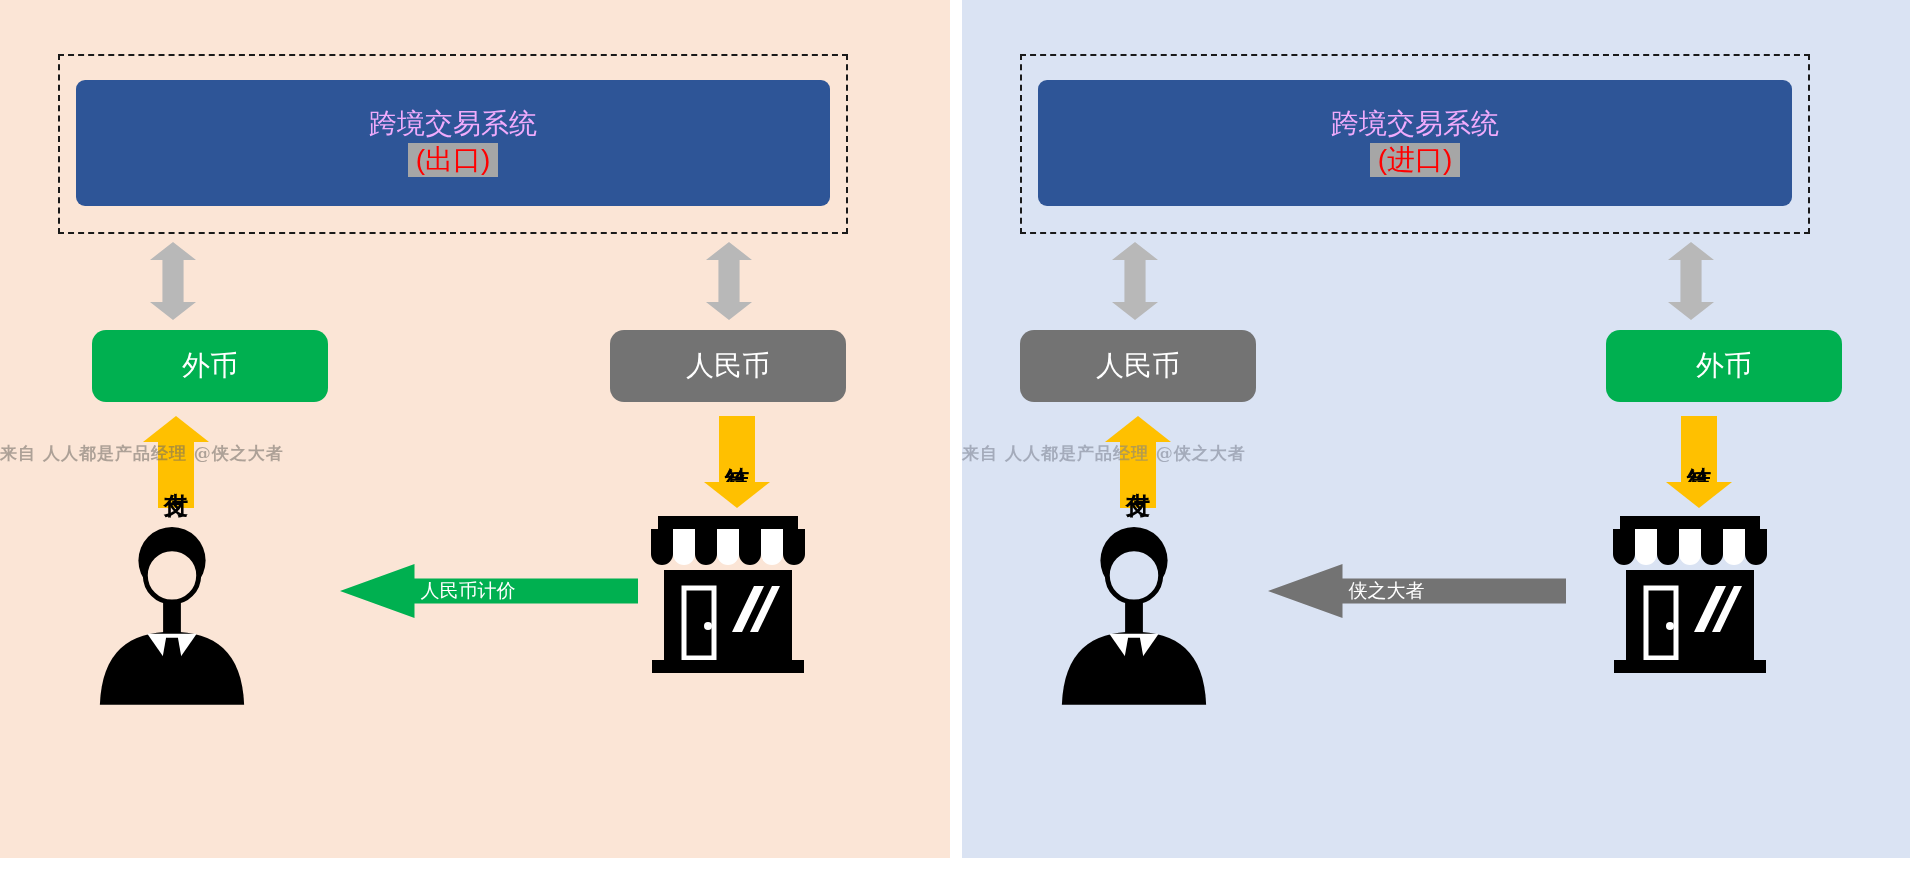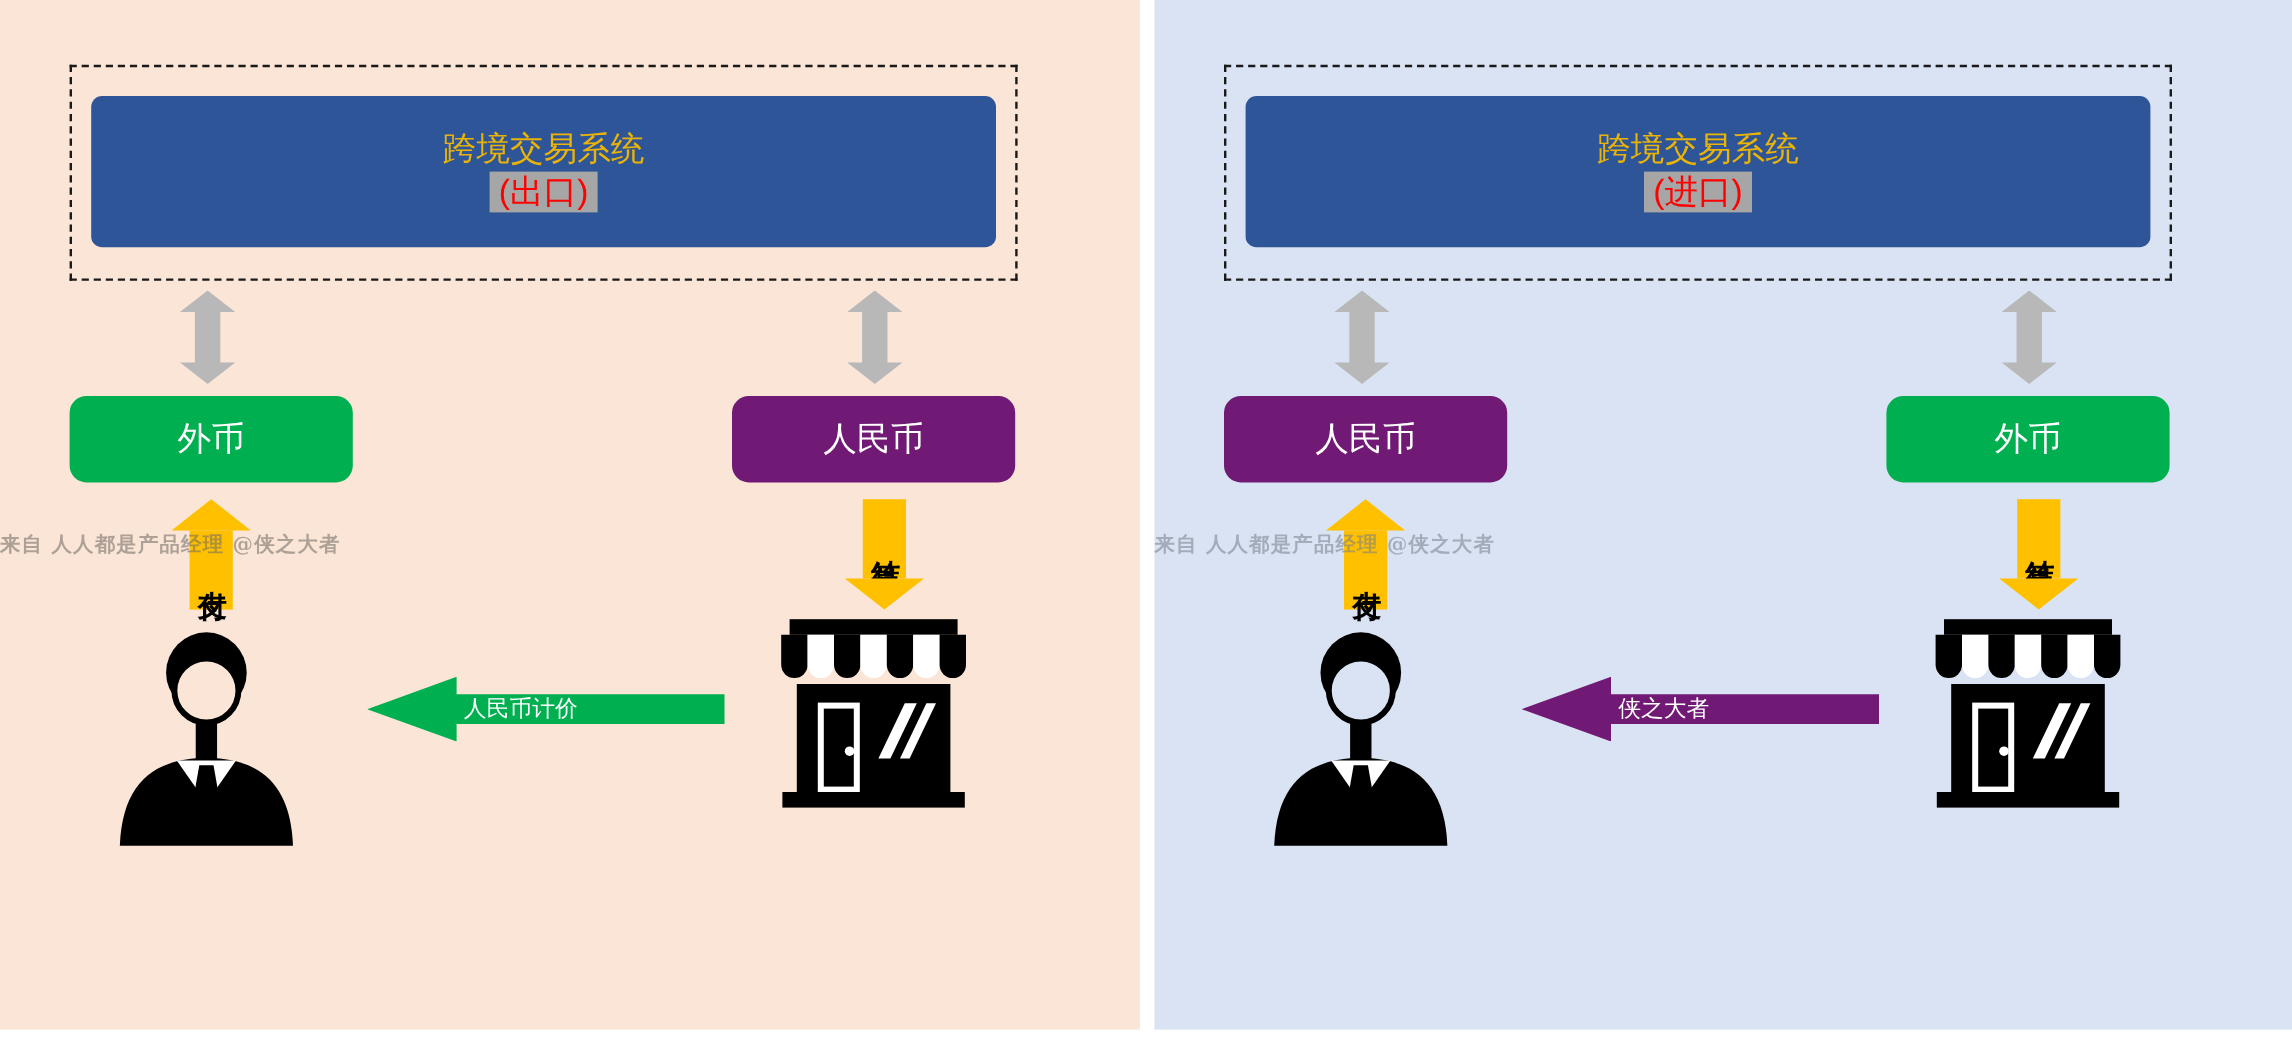--- a/index.html
+++ b/index.html
@@ -14,39 +14,39 @@
   .panel-export { left:0; width:950px; background:#fbe5d6; }
   .panel-import { left:962px; width:948px; background:#dae3f3; }
   .abs { position:absolute; }
 
   .dashed-box { left:58px; top:54px; width:790px; height:180px; border:2px dashed #1a1a1a; }
   .sys-box {
     left:76px; top:80px; width:754px; height:126px;
     background:#2e5597; border-radius:9px;
     display:flex; flex-direction:column; align-items:center; justify-content:center; gap:3px;
   }
-  .sys-title { color:#eab308; font-size:28px; line-height:1.1; }
+  .sys-title { color:#f0abfc; font-size:28px; line-height:1.1; }
   .sys-sub { font-size:28px; line-height:1.15; color:#ff0000; background:#a6a6a6; padding:1px 8px;text-align:center; }
 
   .ud-arrow {
     width:46px; height:78px; background:#b8b8b8;
     clip-path:polygon(50% 0%,100% 23%,73% 23%,73% 77%,100% 77%,50% 100%,0% 77%,27% 77%,27% 23%,0% 23%);
   }
   .ud-left { left:150px; top:242px; }
   .ud-right { left:706px; top:242px; }
 
   .cur {
     top:330px; width:236px; height:72px; border-radius:14px;
     display:flex; align-items:center; justify-content:center;
     color:#ffffff; font-size:28px;
   }
   .cur-left { left:58px; }
   .cur-right { left:610px; }
-  .bg-green { background:#00b050; }
-  .bg-red { background:#701a75;text-align:center; }
+  .bg-green { background:#00b050;margin-left:34px; }
+  .bg-red { background:#737373;text-align:center; }
 
   .varrow { width:66px; display:flex; flex-direction:column; align-items:center; }
   .varrow-left { left:143px; top:416px; }
   .varrow-right { left:704px; top:416px; }
   .tri-up { width:0; height:0; border-left:33px solid transparent; border-right:33px solid transparent; border-bottom:26px solid #ffc000; }
   .tri-down { width:0; height:0; border-left:33px solid transparent; border-right:33px solid transparent; border-top:26px solid #ffc000; }
   .vshaft { width:36px; height:66px; background:#ffc000; display:flex; align-items:center; justify-content:center; }
   .vtext {
     writing-mode:vertical-rl; text-orientation:upright;
     font-size:24px; font-weight:bold; color:#000; letter-spacing:2px; line-height:1;

